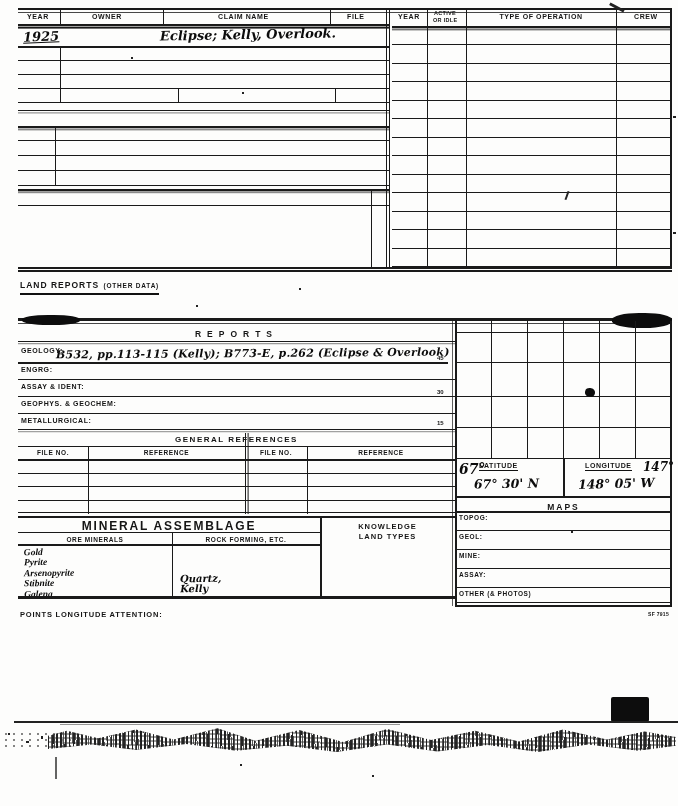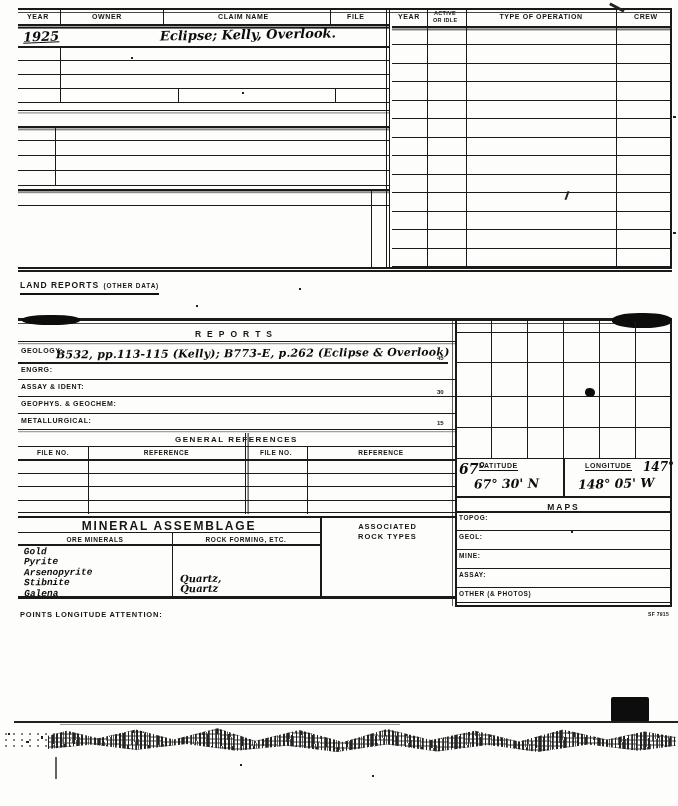--- a/index.html
+++ b/index.html
@@ -179,35 +179,35 @@
 
   <i class="r" style="left:18px;top:512px;width:437px;height:1.3px"></i>
   <i class="r" style="left:18px;top:516px;width:437px;height:2px"></i>
   <div class="t tc" style="left:18px;top:520px;width:302px;height:12px;font-size:12px;letter-spacing:1.8px">MINERAL ASSEMBLAGE</div>
   <i class="r" style="left:18px;top:532px;width:302px;height:1.2px"></i>
   <div class="t tc" style="left:18px;top:534px;width:154px;height:10px;font-size:6.5px">ORE MINERALS</div>
   <div class="t tc" style="left:172px;top:534px;width:148px;height:10px;font-size:6.5px">ROCK FORMING, ETC.</div>
   <i class="r" style="left:18px;top:544px;width:302px;height:1.6px"></i>
   <i class="r" style="left:172px;top:532px;width:1.2px;height:65px"></i>
 
-  <div style="position:absolute;left:24px;top:547px;font-family:Liberation Mono, monospace;font-style:italic;font-weight:700;font-size:9.5px;line-height:10.4px;color:#0c0c0c;transform:rotate(-.5deg)">
+  <div style="position:absolute;left:24px;top:547px;font-family:Liberation Serif, serif;font-style:italic;font-weight:700;font-size:9.5px;line-height:10.4px;color:#0c0c0c;transform:rotate(-.5deg)">
     <div>Gold</div>
     <div>Pyrite</div>
     <div>Arsenopyrite</div>
     <div>Stibnite</div>
     <div>Galena</div>
   </div>
   <div style="position:absolute;left:180px;top:574px;font-family:'DejaVu Serif',serif;font-style:italic;font-weight:700;font-size:10px;line-height:9.6px;color:#0c0c0c;transform:rotate(-1deg)">
     <div>Quartz,</div>
-    <div>Quartz</div>
+    <div>Kelly</div>
   </div>
 
   <i class="r" style="left:320px;top:516px;width:2px;height:81px"></i>
-  <div class="t tc" style="left:320px;top:521px;width:135px;height:10px;font-size:7.5px;letter-spacing:1px">ASSOCIATED</div>
-  <div class="t tc" style="left:320px;top:531px;width:135px;height:10px;font-size:7.5px;letter-spacing:1px">ROCK TYPES</div>
+  <div class="t tc" style="left:320px;top:521px;width:135px;height:10px;font-size:7.5px;letter-spacing:1px">KNOWLEDGE</div>
+  <div class="t tc" style="left:320px;top:531px;width:135px;height:10px;font-size:7.5px;letter-spacing:1px">LAND TYPES</div>
   <i class="r" style="left:18px;top:596px;width:437px;height:2.5px"></i>
 
   <div class="t" style="left:20px;top:610px;font-size:7.5px;letter-spacing:.8px">POINTS LONGITUDE ATTENTION:</div>
   <div class="t" style="left:648px;top:611px;font-size:5px;letter-spacing:.3px">SF 7915</div>
 
   <i class="blob" style="left:611px;top:697px;width:38px;height:25px;border-radius:2px"></i>
   <i class="r" style="left:14px;top:721px;width:664px;height:2px;background:#222"></i>
   <i class="r" style="left:60px;top:724px;width:340px;height:1px;opacity:.45"></i>
   <div class="noise"></div>
   <div class="noise2"></div>

